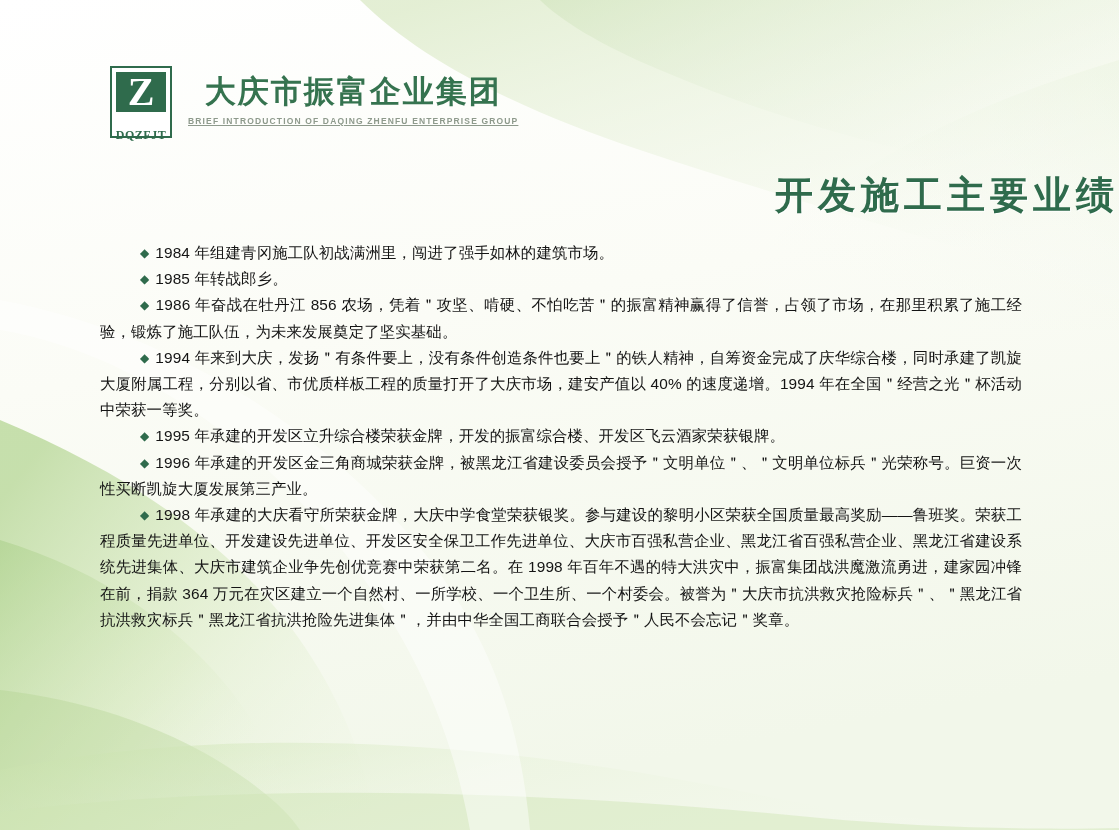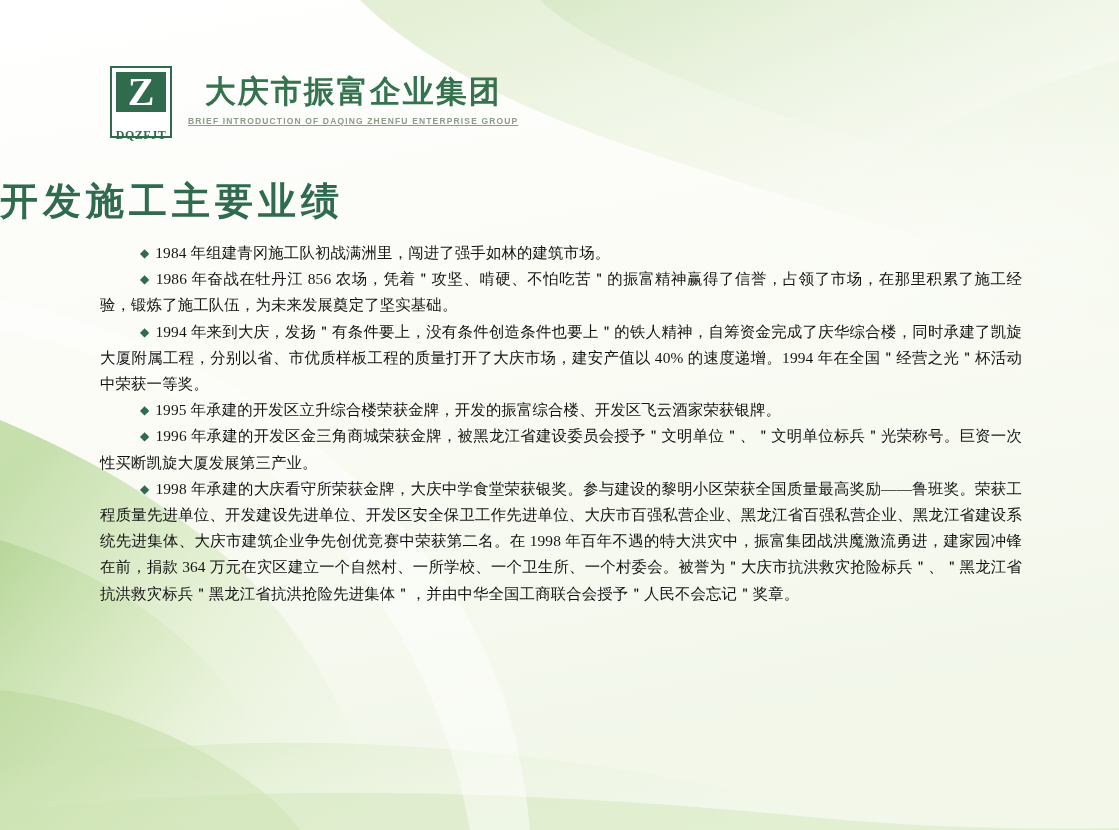--- a/index.html
+++ b/index.html
@@ -103,22 +103,22 @@
     white-space: nowrap;
     font-weight: bold;
     text-decoration: underline;
   }
 
   
   #page-title {
     position: absolute;
     left: 0;
     right: 0;
-    top: 176px;
-    text-align: left;
+    top: 170px;
+    text-align: right;
     color: #2f6b4c;
     font-size: 38px;
     font-weight: bold;
     letter-spacing: 5px;
     text-shadow: 1px 1px 0 rgba(255,255,255,0.8);
   }
 
   
   #content {
     position: absolute;
@@ -127,21 +127,20 @@
     width: 922px;
     color: #141414;
     font-size: 15.4px;
     line-height: 26.2px;
     text-align: justify;
     text-justify: inter-character;
   }
   .para {
     margin: 0 0 0 0;
     text-indent: 0;
-    font-family: Liberation Serif, serif;
   }
   .para .bullet {
     color: #2f6b4c;
     font-size: 12px;
     margin-left: 40px;
     margin-right: 6px;
     vertical-align: 1px;
   }
   .para-body {
     letter-spacing: 0.15px;
@@ -221,20 +220,23 @@
     </div>
   </div>
 
   <div id="page-title">开发施工主要业绩</div>
 
   <div id="content">
     <p class="para">
       <span class="bullet">◆</span><span class="para-body">1984 年组建青冈施工队初战满洲里，闯进了强手如林的建筑市场。</span>
     </p>
     <p class="para">
+      <span class="bullet">◆</span><span class="para-body">1985 年转战郎乡。</span>
+    </p>
+    <p class="para">
       <span class="bullet">◆</span><span class="para-body">1986 年奋战在牡丹江 856 农场，凭着＂攻坚、啃硬、不怕吃苦＂的振富精神赢得了信誉，占领了市场，在那里积累了施工经验，锻炼了施工队伍，为未来发展奠定了坚实基础。</span>
     </p>
     <p class="para">
       <span class="bullet">◆</span><span class="para-body">1994 年来到大庆，发扬＂有条件要上，没有条件创造条件也要上＂的铁人精神，自筹资金完成了庆华综合楼，同时承建了凯旋大厦附属工程，分别以省、市优质样板工程的质量打开了大庆市场，建安产值以 40% 的速度递增。1994 年在全国＂经营之光＂杯活动中荣获一等奖。</span>
     </p>
     <p class="para">
       <span class="bullet">◆</span><span class="para-body">1995 年承建的开发区立升综合楼荣获金牌，开发的振富综合楼、开发区飞云酒家荣获银牌。</span>
     </p>
     <p class="para">
       <span class="bullet">◆</span><span class="para-body">1996 年承建的开发区金三角商城荣获金牌，被黑龙江省建设委员会授予＂文明单位＂、＂文明单位标兵＂光荣称号。巨资一次性买断凯旋大厦发展第三产业。</span>

